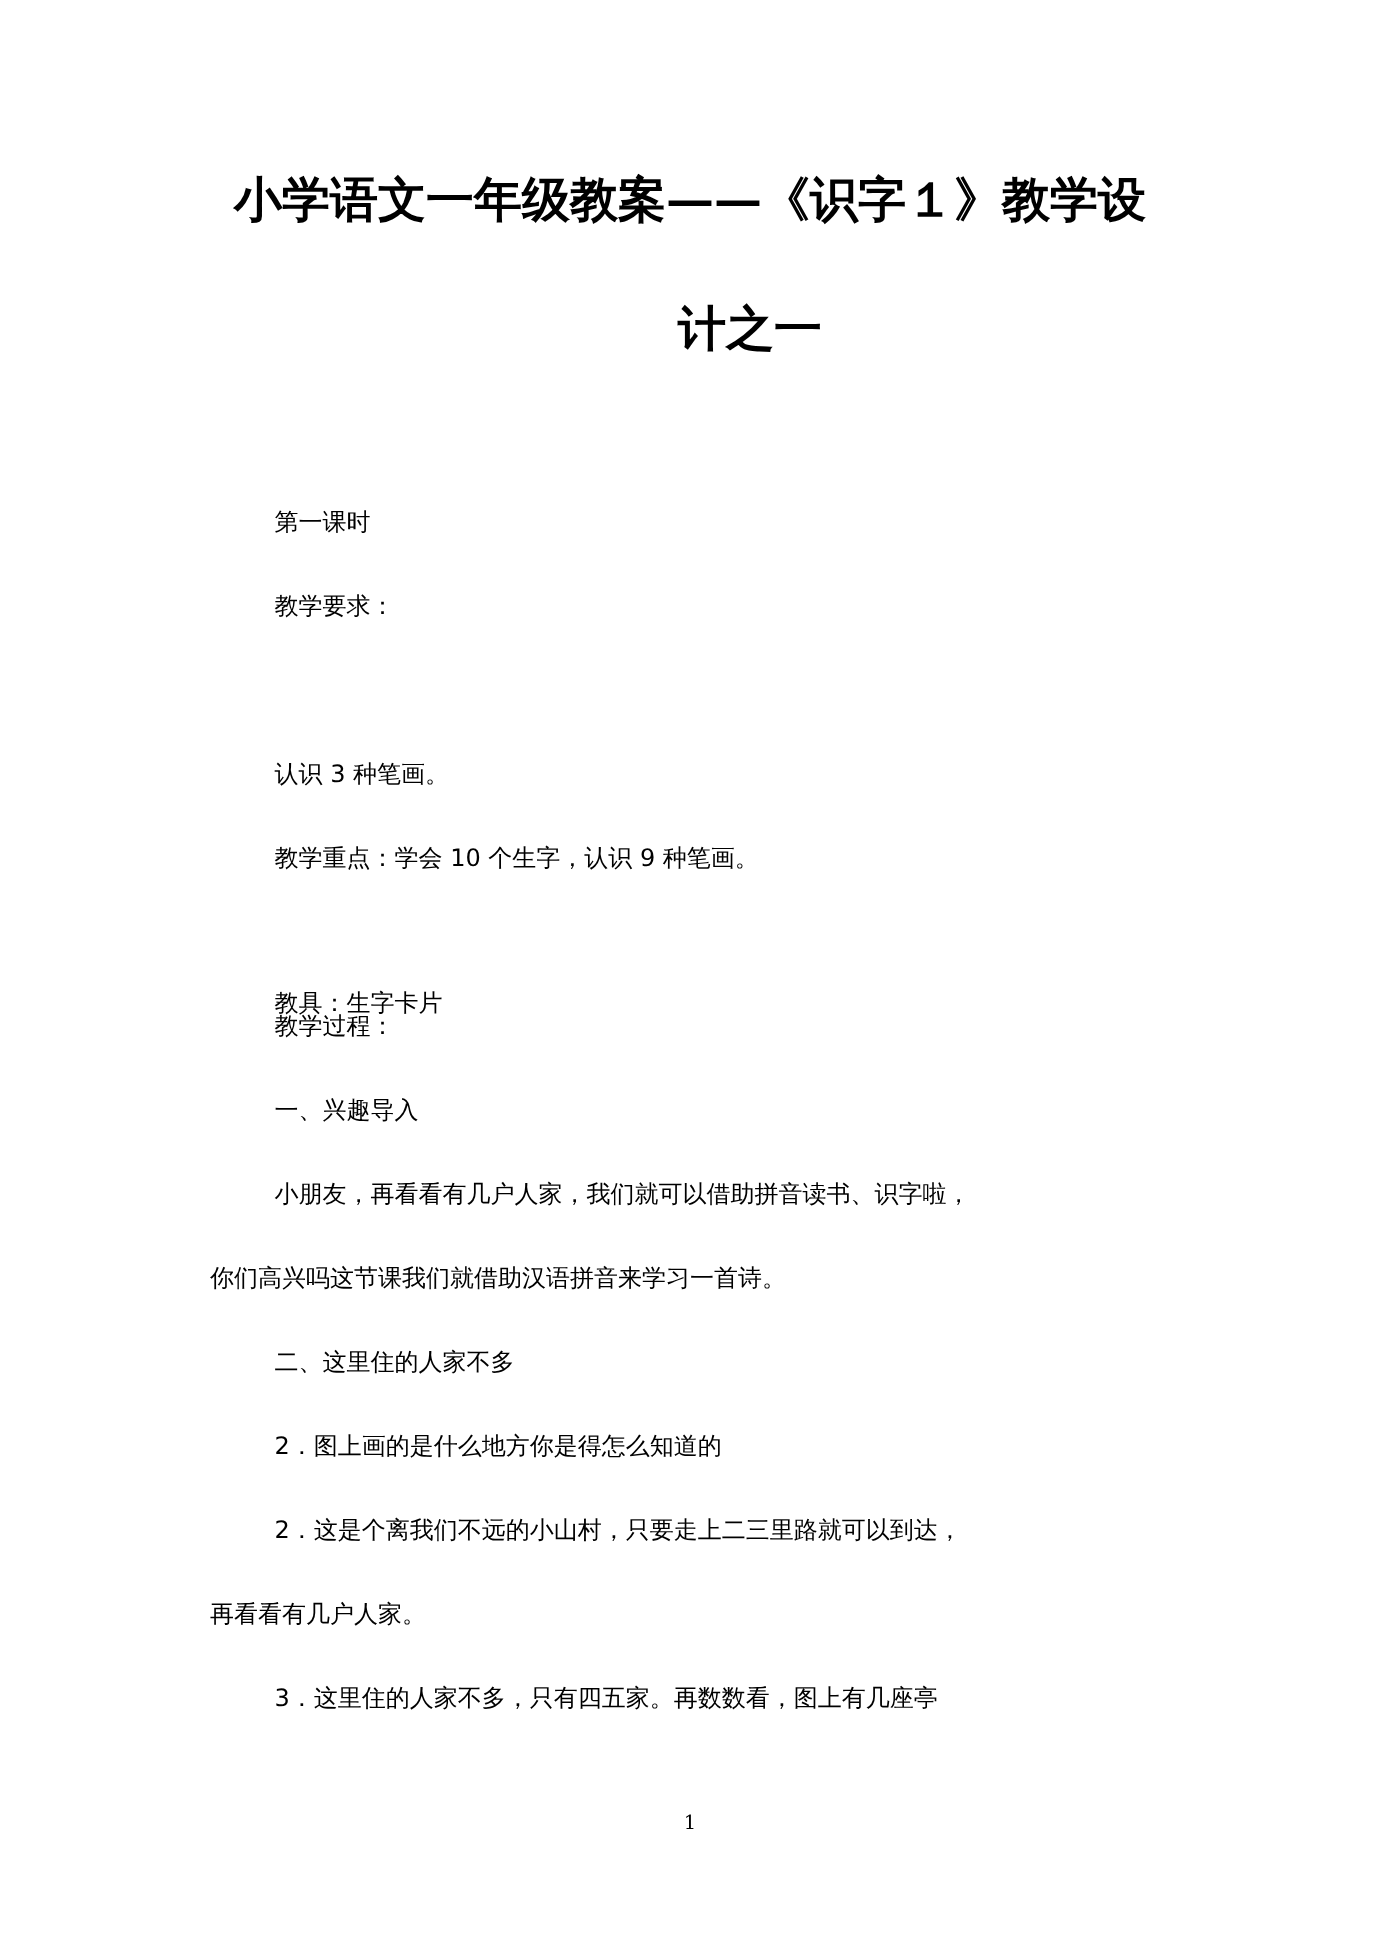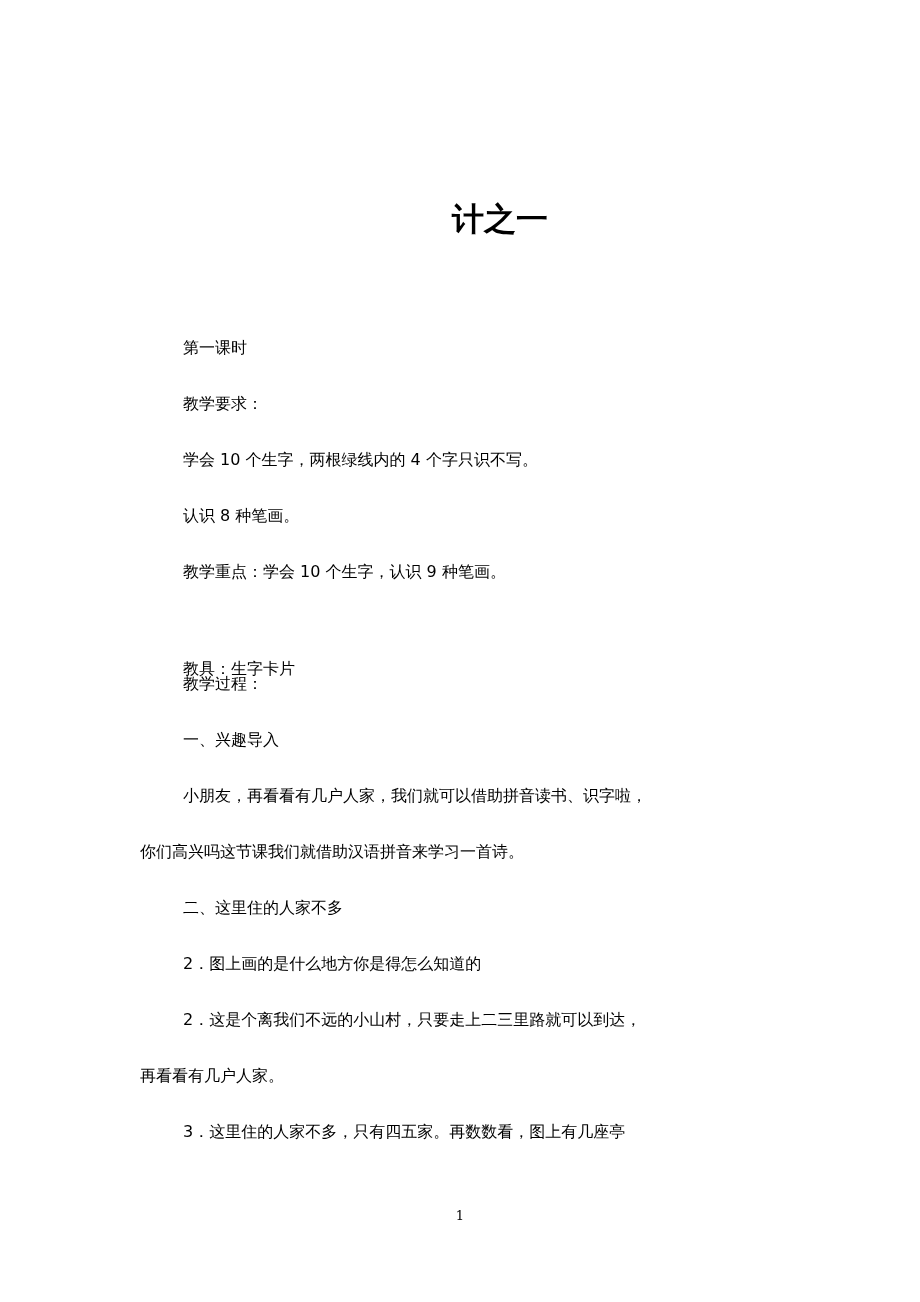--- a/index.html
+++ b/index.html
@@ -51,26 +51,26 @@
       text-align: center;
       font-family: "DejaVu Serif", "Liberation Serif", serif;
       font-size: 13px;
       line-height: 16px;
     }
   </style>
 </head>
 <body>
 
 <div class="page">
+  <div class="title-line" style="top:113px;">小学语文一年级教案——《识字１》教学设</div>
   <div class="title-line" style="top:199px;padding-left:40px;">计之一</div>
 
   <div class="para indent" style="top:334px;">第一课时</div>
   <div class="para indent" style="top:390px;">教学要求：</div>
-  <div class="para indent" style="top:446px;">学会 10 个生字，两根绿线内的 4 个字只识不写。</div>
-  <div class="para indent" style="top:502px;">认识 8 种笔画。</div>
+  <div class="para indent" style="top:502px;">认识 3 种笔画。</div>
   <div class="para indent" style="top:558px;">教学重点：学会 10 个生字，认识 9 种笔画。</div>
   <div class="para indent" style="top:614px;margin-top:41px;">教具：生字卡片</div>
   <div class="para indent" style="top:670px;">教学过程：</div>
   <div class="para indent" style="top:726px;">一、兴趣导入</div>
   <div class="para indent" style="top:782px;">小朋友，再看看有几户人家，我们就可以借助拼音读书、识字啦，</div>
   <div class="para" style="top:838px;">你们高兴吗这节课我们就借助汉语拼音来学习一首诗。</div>
   <div class="para indent" style="top:894px;">二、这里住的人家不多</div>
   <div class="para indent" style="top:950px;">2．图上画的是什么地方你是得怎么知道的</div>
   <div class="para indent" style="top:1006px;">2．这是个离我们不远的小山村，只要走上二三里路就可以到达，</div>
   <div class="para" style="top:1062px;">再看看有几户人家。</div>

